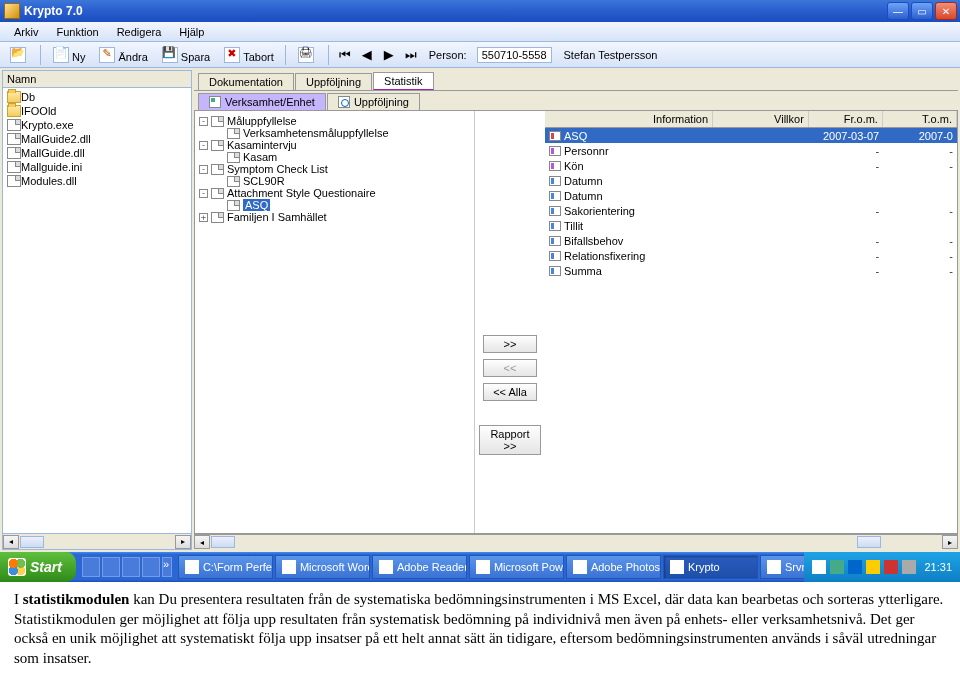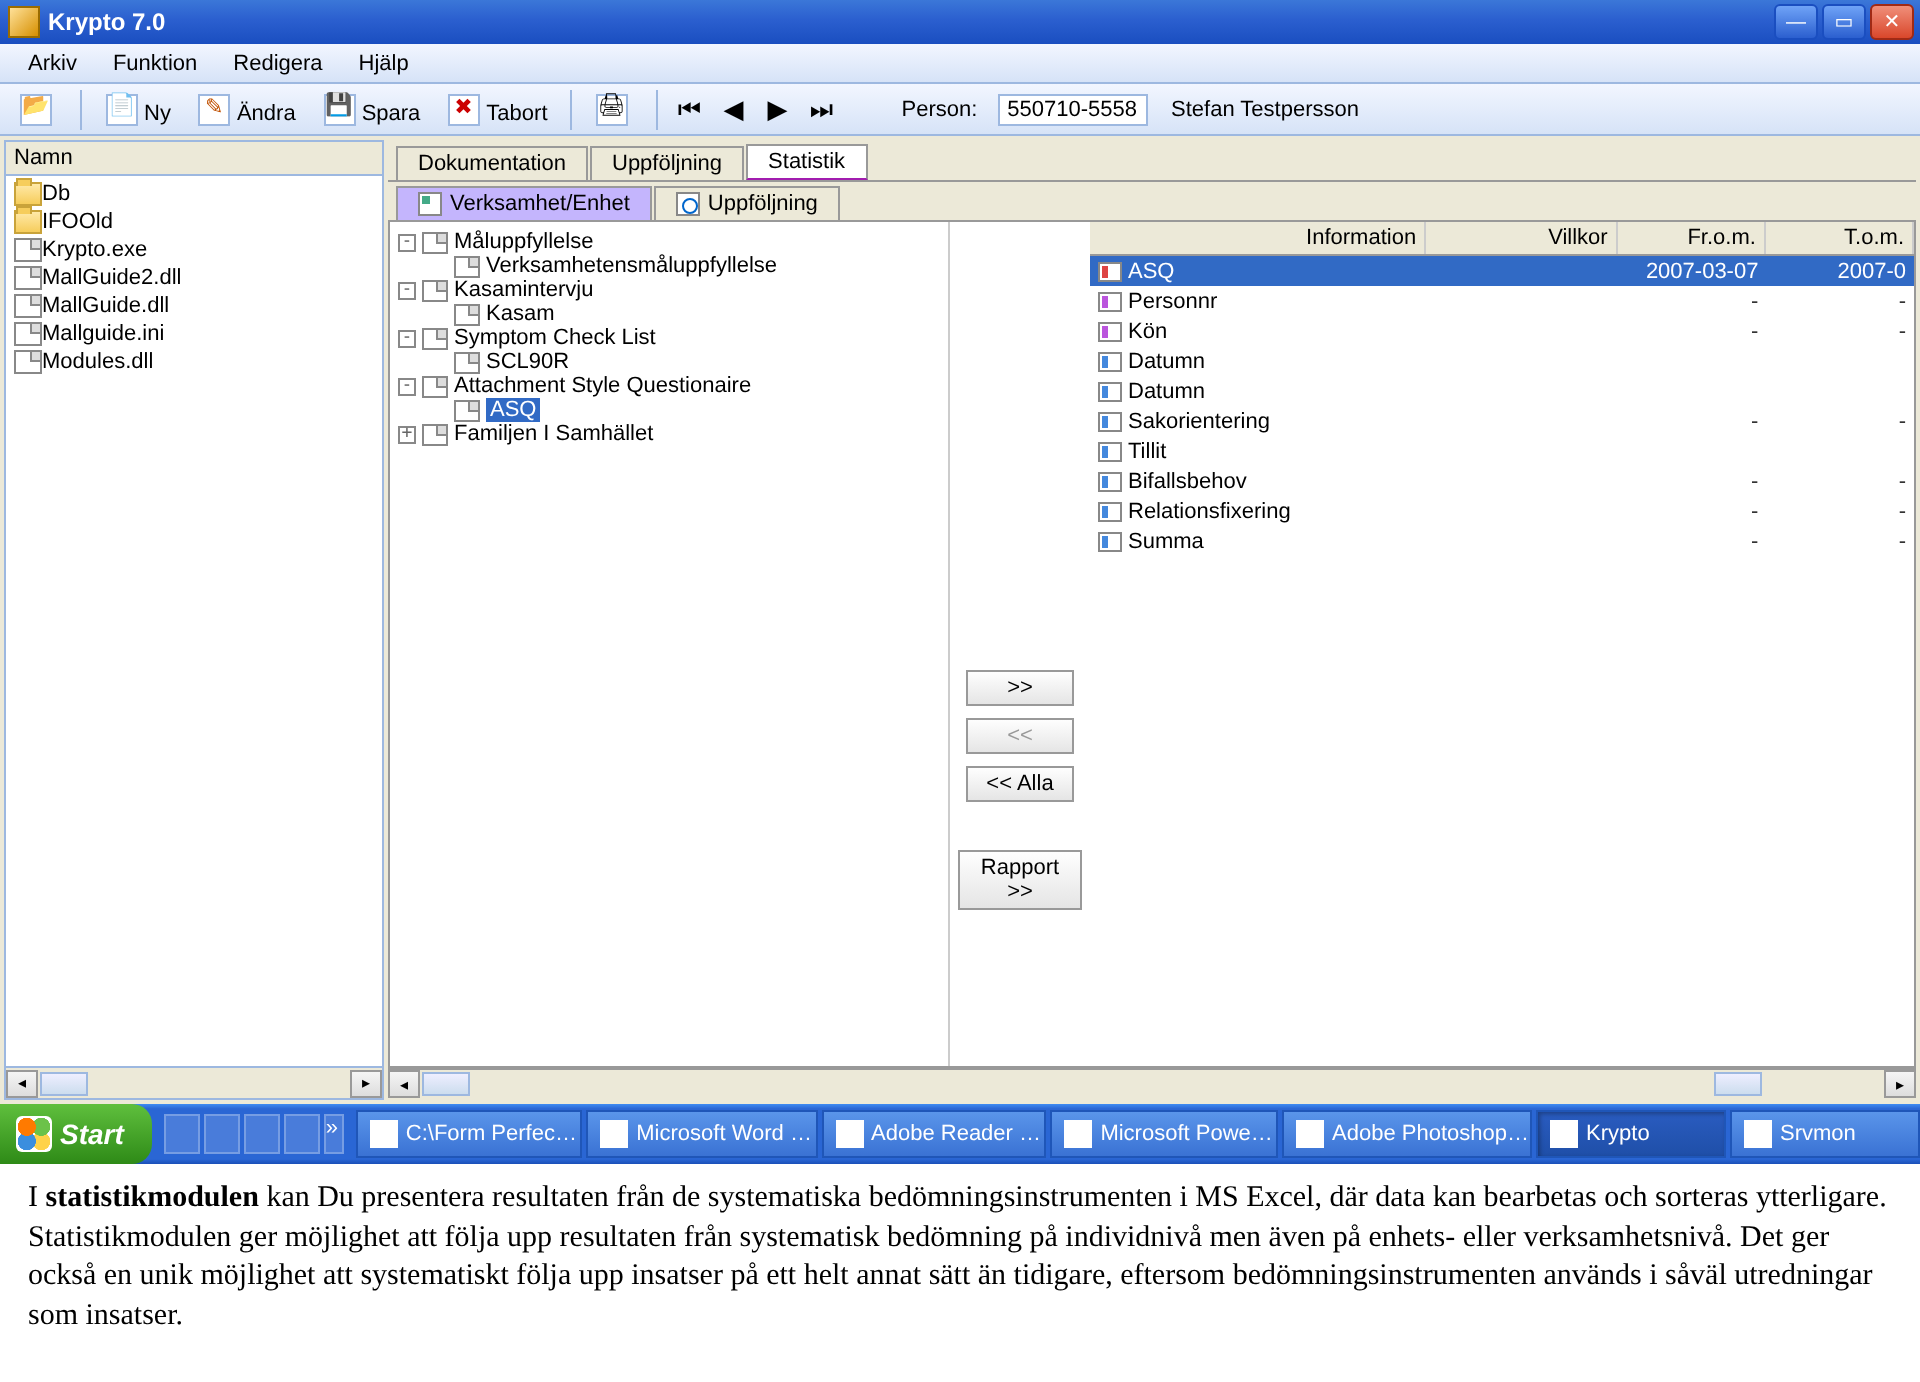--- a/index.html
+++ b/index.html
@@ -20,21 +20,21 @@
   .tbico { width:16px; height:16px; border:1px solid #9db8e0; background:#fff; display:inline-block; vertical-align:middle; margin-right:3px; position:relative; }
   .tbico.open::before{content:"📂";position:absolute;top:-2px;left:0;font-size:11px;}
   .tbico.new::before{content:"📄";position:absolute;top:-2px;left:0;font-size:11px;}
   .tbico.edit::before{content:"✎";position:absolute;top:-1px;left:2px;font-size:11px;color:#c05000;}
   .tbico.save::before{content:"💾";position:absolute;top:-2px;left:0;font-size:11px;}
   .tbico.del::before{content:"✖";position:absolute;top:-1px;left:2px;font-size:11px;color:#c00;}
   .tbico.print::before{content:"🖨";position:absolute;top:-2px;left:0;font-size:11px;}
   .tbtn { display:flex; align-items:flex-end; padding:2px 6px; cursor:pointer; white-space:nowrap; }
   .tsep { width:2px; height:20px; border-left:1px solid #9db8e0; margin:0 3px; }
   .nav-arrow { width:20px; text-align:center; font-size:13px; cursor:pointer; }
-  .person-lbl { margin-left:28px; margin-right:8px; }
+  .person-lbl { margin-left:6px; margin-right:8px; }
   .person-val { background:#fff; border:1px solid #9db8e0; padding:1px 4px; min-width:70px; display:inline-block; }
   
   .content { display:flex; height:484px; background:#ece9d8; }
   
   .left { width:190px; border:1px solid #9db8e0; background:#fff; margin:2px; display:flex; flex-direction:column; }
   .left-head { background:#ece9d8; padding:2px 4px; border-bottom:1px solid #9db8e0; }
   .left-list { flex:1; overflow:auto; padding:2px 0; }
   .li-item { display:flex; align-items:center; padding:1px 4px; gap:0; white-space:nowrap; }
   .fico { width:14px; height:12px; display:inline-block; position:relative; }
   .fico.folder { background:linear-gradient(#ffe9a8,#f6cd5c); border:1px solid #c9a33a; }
@@ -429,17 +429,26 @@
       </div>
       <div class="task-btn active">
         <span class="task-ico"></span>
         <span>Krypto</span>
       </div>
       <div class="task-btn">
         <span class="task-ico"></span>
         <span>Srvmon</span>
       </div>
     </div>
+  <div class="tray">
+    <div class="tray-i" style="background:#fff"></div>
+    <div class="tray-i" style="background:#4a8"></div>
+    <div class="tray-i" style="background:#06c"></div>
+    <div class="tray-i" style="background:#fc0"></div>
+    <div class="tray-i" style="background:#c33"></div>
+    <div class="tray-i" style="background:#aaa"></div>
+    <span class="clock">21:31</span>
+  </div>
 </div>
 
 <div class="caption">
   <span>I </span><b>statistikmodulen</b><span> kan Du presentera resultaten från de systematiska bedömningsinstrumenten i MS Excel, där data kan bearbetas och sorteras ytterligare. Statistikmodulen ger möjlighet att följa upp resultaten från systematisk bedömning på individnivå men även på enhets- eller verksamhetsnivå. Det ger också en unik möjlighet att systematiskt följa upp insatser på ett helt annat sätt än tidigare, eftersom bedömningsinstrumenten används i såväl utredningar som insatser.</span>
 </div>
 
 </body></html>

